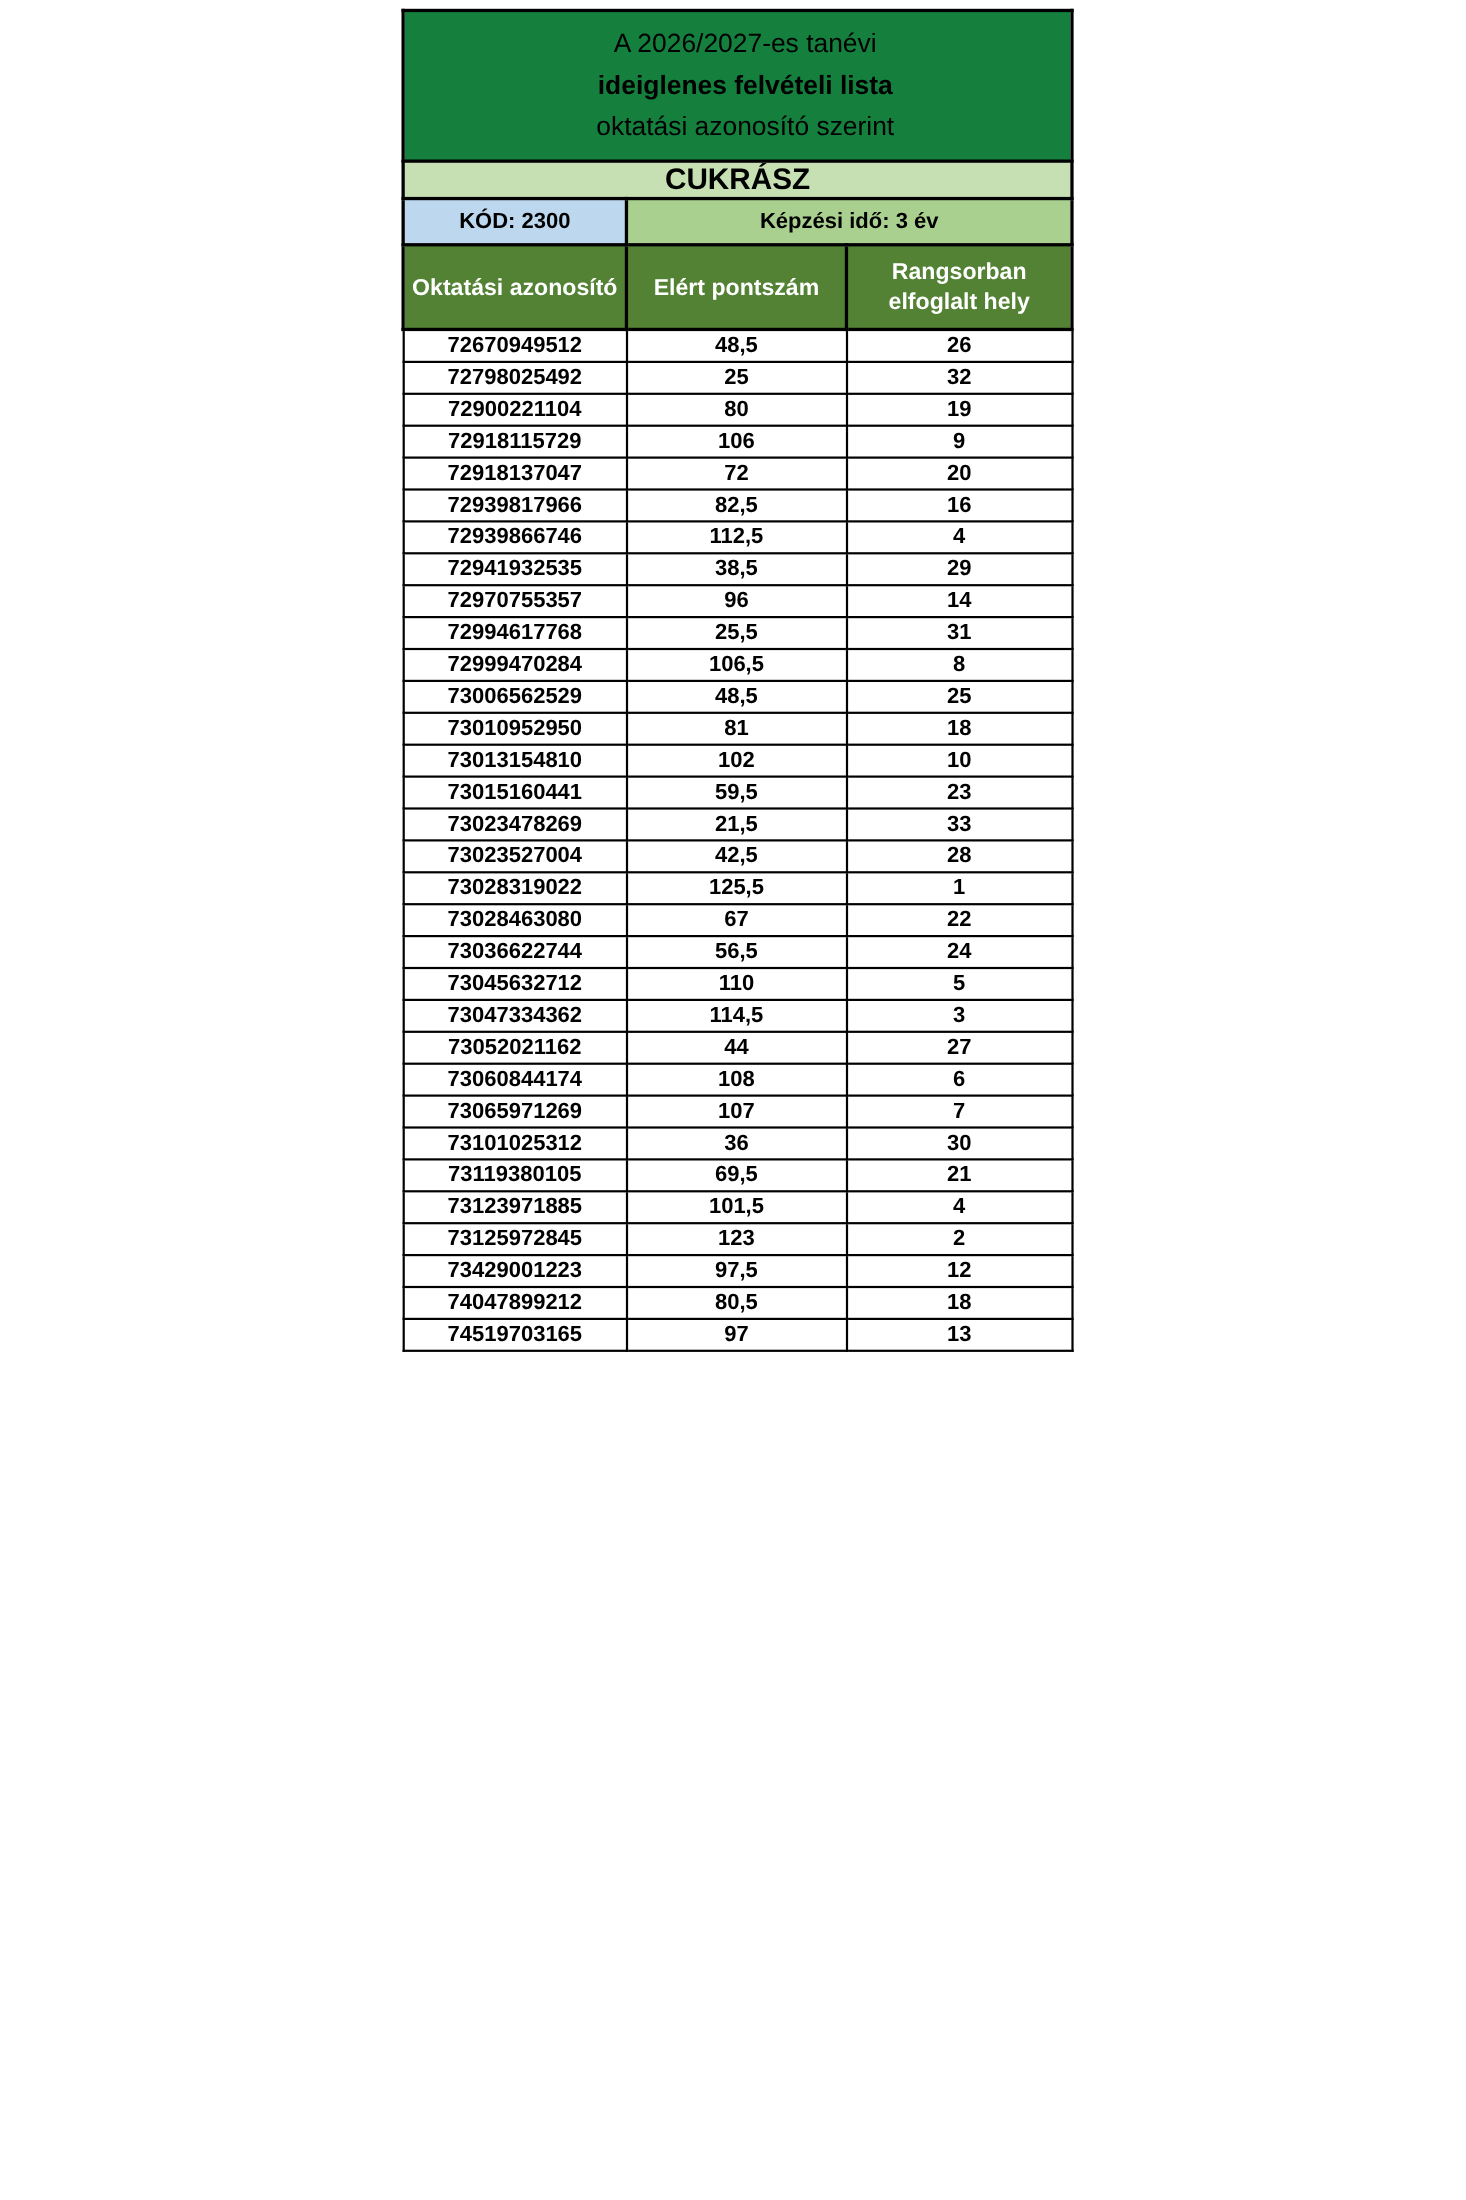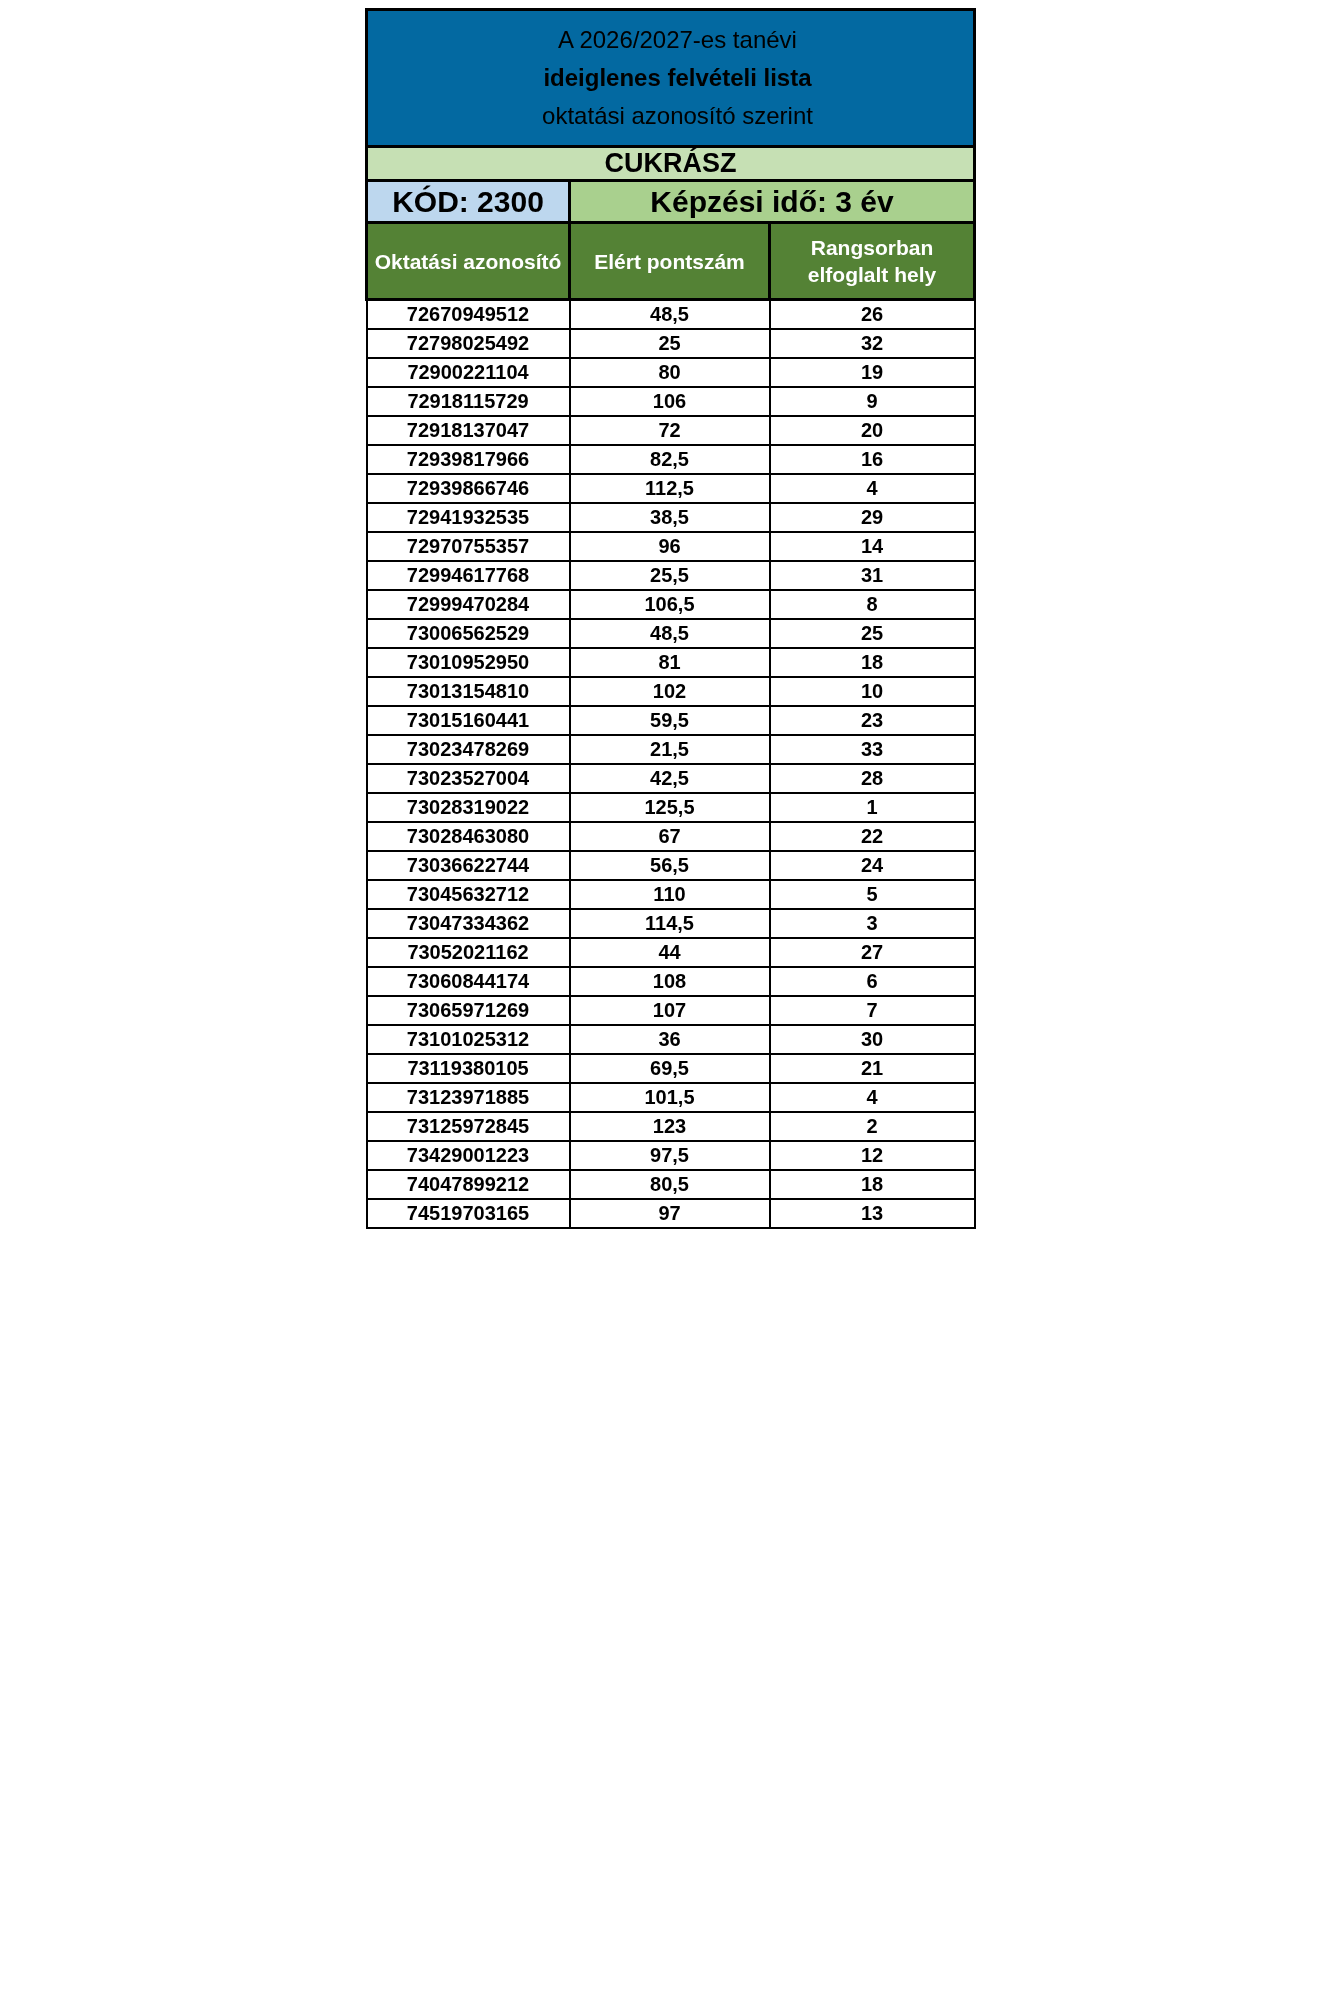--- a/index.html
+++ b/index.html
@@ -31,38 +31,38 @@
     border: 2px solid #000;
     text-align: center;
     vertical-align: middle;
     padding: 0;
     overflow: hidden;
     box-sizing: border-box;
   }
   tr.title-row td {
     border-width: 3px;
     height: 137px;
-    background: #0369a1;
+    background: #15803d;
     font-size: 24px;
     line-height: 38px;
     padding-left: 14px;
   }
   .title-line2 { font-weight: bold; }
   tr.program-row td {
     border-width: 3px;
     height: 31px;
     background: #c6e0b4;
     font-weight: bold;
     font-size: 27px;
   }
   tr.code-row td {
     border-width: 3px;
     height: 42px;
     font-weight: bold;
-    font-size: 30px;
+    font-size: 20px;
   }
   td.code-cell { background: #bdd7ee; }
   td.training-cell { background: #a9d08e; }
   tr.header-row td {
     border-width: 3px;
     height: 77px;
     background: #548235;
     color: #ffffff;
     font-weight: bold;
     font-size: 21px;

